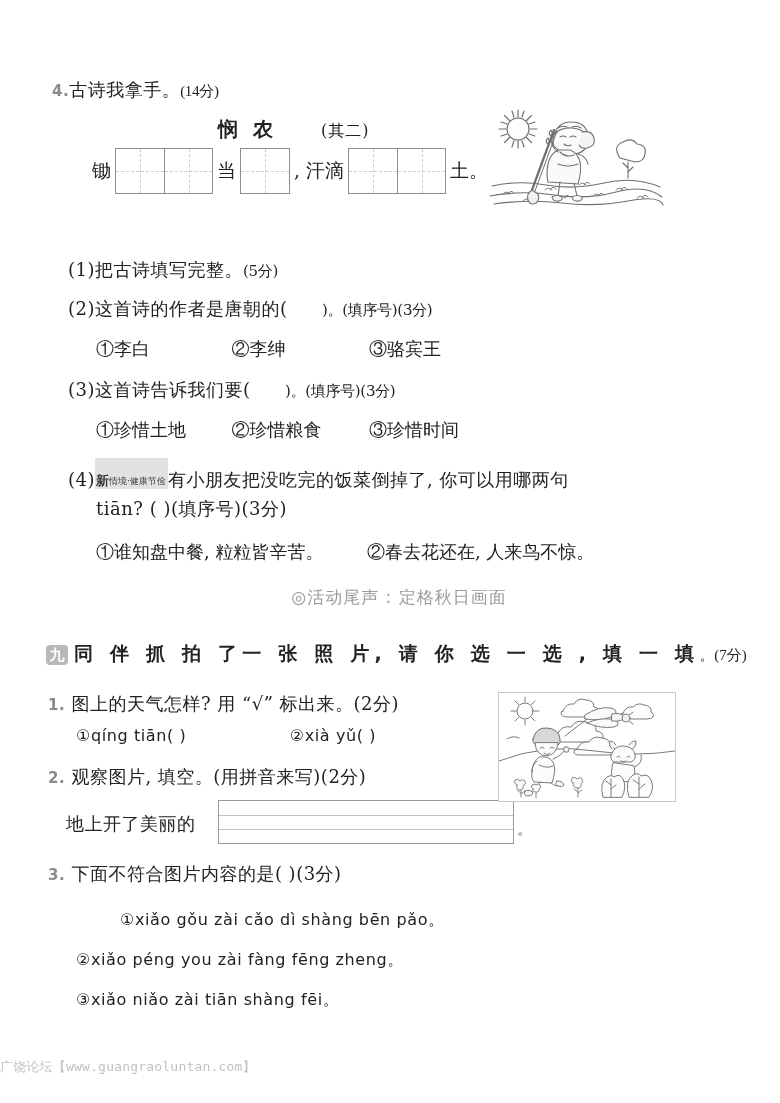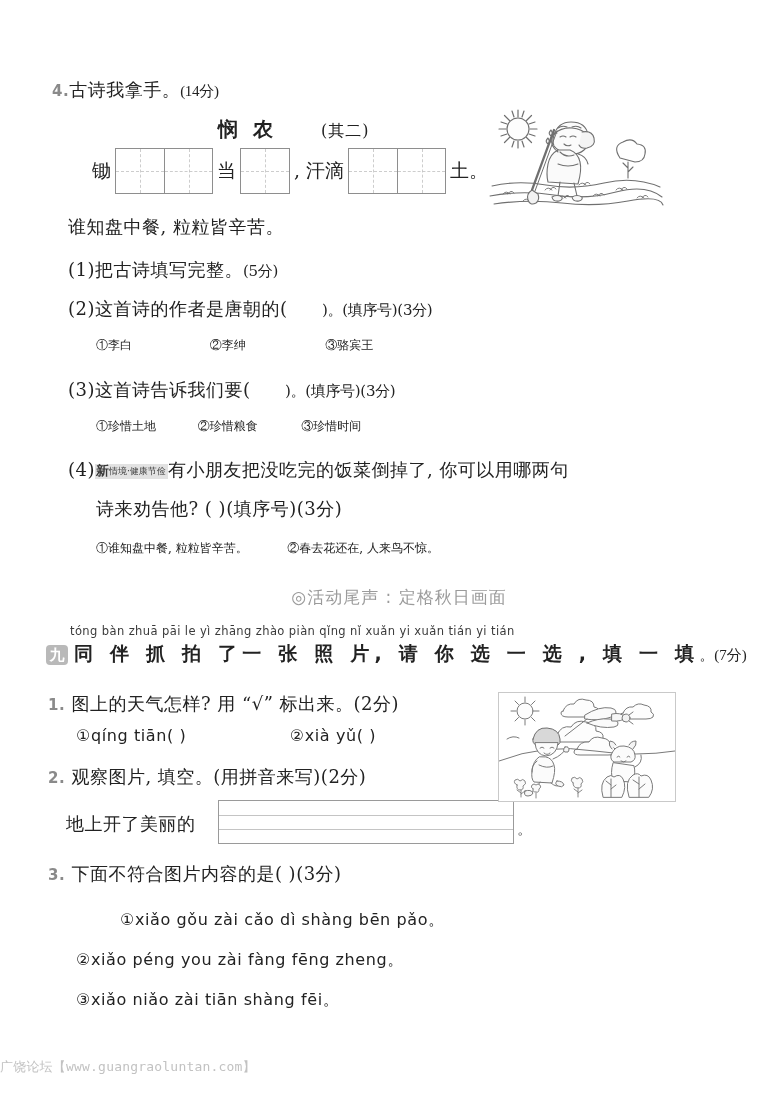--- a/index.html
+++ b/index.html
@@ -100,33 +100,33 @@
 
   .sub-q {
     position: absolute;
     left: 68px;
     font-size: 18px;
     letter-spacing: 0.5px;
   }
   .opts {
     position: absolute;
     left: 96px;
-    font-size: 12px;
+    font-size: 18px;
   }
   .opts span.opt { display: inline-block; }
 
   
   .tag-new {
     display: inline-block;
     background: #e2e2e2;
     color: #3a3a3a;
     font-family: "DejaVu Sans", "Liberation Sans", sans-serif;
     font-size: 9px;
     line-height: 14px;
-    padding: 0 2px 1px 1px;
+    padding: 16px 2px 1px 1px;
     vertical-align: 2px;
     letter-spacing: 0;
     border-radius: 0;
   }
   .tag-new .big {
     font-size: 13px;
     font-weight: bold;
     vertical-align: -1px;
   }
 
@@ -275,21 +275,20 @@
       <span class="cell"></span>
     </span>
     <span class="ch cn">, 汗滴</span>
     <span class="grid">
       <span class="cell"></span>
       <span class="cell"></span>
     </span>
     <span class="ch cn">土。</span>
   </div>
 
-  <div id="poem-line2" class="cn">谁知盘中餐, 粒粒皆辛苦。</div>
 
   <div class="sub-q cn" style="top:258px;">
     <span>(1)</span><span>把古诗填写完整。</span><span class="score">(5分)</span>
   </div>
 
   <div class="sub-q cn" style="top:297px;">
     <span>(2)</span><span>这首诗的作者是唐朝的(</span><span class="blank-paren">&nbsp;&nbsp;&nbsp;&nbsp;&nbsp;&nbsp;</span><span class="score">)。(填序号)(3分)</span>
   </div>
   <div class="opts cn" style="top:337px;">
     <span class="opt">①李白</span>
@@ -307,31 +306,30 @@
     <span style="display:inline-block;width:34px"></span>
     <span class="opt">②珍惜粮食</span>
     <span style="display:inline-block;width:36px"></span>
     <span class="opt">③珍惜时间</span>
   </div>
 
   <div class="sub-q cn" style="top:458px;">
     <span>(4)</span><span class="tag-new"><span class="big">新</span><span>情境·健康节俭</span></span><span>有小朋友把没吃完的饭菜倒掉了, 你可以用哪两句</span>
   </div>
   <div class="sub-q cn" style="left:96px; top:497px;">
-    <span>诗来劝告他?  (        )(填序号)(3分)</span>
+    <span>tiān?  (        )(填序号)(3分)</span>
   </div>
   <div class="opts cn" style="top:540px;">
     <span class="opt">①谁知盘中餐, 粒粒皆辛苦。</span>
     <span style="display:inline-block;width:32px"></span>
     <span class="opt">②春去花还在, 人来鸟不惊。</span>
   </div>
 
   <div id="activity-head">◎活动尾声 : 定格秋日画面</div>
 
-  <div id="sec9-pinyin">tóng bàn zhuā pāi le  yì  zhāng zhào piàn   qǐng nǐ xuǎn yi xuǎn  tián yi tián</div>
   <div id="sec9-line">
     <span class="sec-badge">九</span>
     <span class="big-cn">同 伴 抓 拍 了一 张  照  片</span>
     <span class="big-cn">, 请 你 选 一 选 , 填 一 填</span>
     <span class="tail">。(7分)</span>
   </div>
 
   <div class="s9q cn" style="top:692px;">
     <span class="qnum">1.</span>
     <span>图上的天气怎样? 用 “√” 标出来。(2分)</span>

